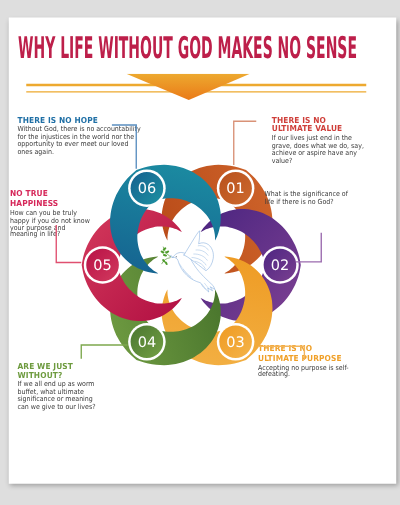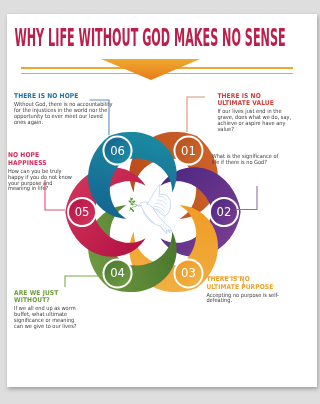--- a/index.html
+++ b/index.html
@@ -189,21 +189,21 @@
 
   <div class="co l" style="left:199.4px;top:78.6px;width:77.6px;margin-left:11px;">
     <div class="h" style="color:#cf3f3a">THERE IS NO ULTIMATE VALUE</div>
     <div class="b">If our lives just end in the grave, does what we do, say, achieve or aspire have any value?</div>
   </div>
   <svg class="ln" style="left:178.5px;top:82.3px;" width="20" height="37">
     <path d="M19,1 L1,1 L1,36" fill="none" stroke="#d99277" stroke-width="1.1"></path>
   </svg>
 
   <div class="co r" style="left:1.0px;top:138.2px;width:67.8px;">
-    <div class="h" style="color:#d6285a">NO HOPE HAPPINESS</div>
+    <div class="h" style="color:#d6285a">NO TRUE HAPPINESS</div>
     <div class="b">How can you be truly happy if you do not know your purpose and meaning in life?</div>
   </div>
   <svg class="ln" style="left:36.8px;top:166.3px;" width="22" height="32">
     <path d="M1,0 L1,30 L21,30" fill="none" stroke="#e05070" stroke-width="1.1"></path>
   </svg>
 
   <div class="co l" style="left:204.7px;top:138.6px;width:72.3px;">
     <div class="b">What is the significance of life if there is no God?</div>
   </div>
   <svg class="ln" style="left:228.8px;top:171.8px;" width="22" height="25">

